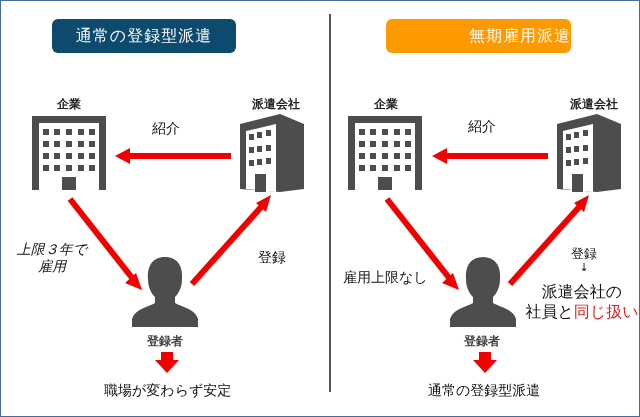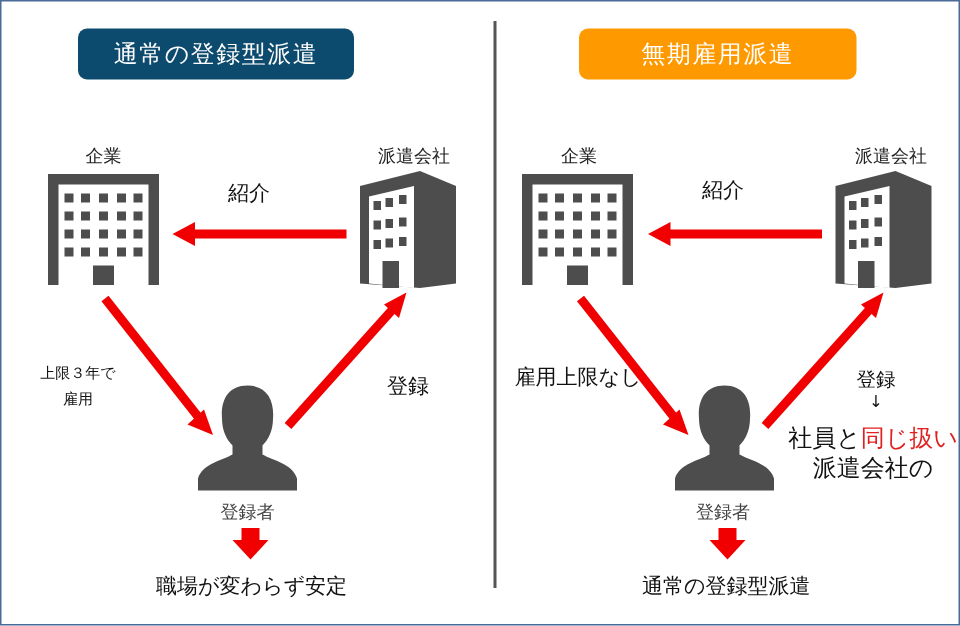--- a/index.html
+++ b/index.html
@@ -13,22 +13,22 @@
   }
   .divider {
     position: absolute; left: 329px; top: 14px; width: 2px; height: 378px; background: #555;
   }
   .title-pill {
     position: absolute; top: 19px; height: 34px; border-radius: 6px;
     color: #fff; font-size: 16px; display: flex; align-items: center; justify-content: center;
     letter-spacing: 1px;
   }
   .pill-blue { left: 52px; width: 184px; background: #0c4a6e; }
-  .pill-orange { left: 386px; width: 185px; background: #ff9900; }
-  .label { position: absolute; font-size: 12px; color: #222; white-space: nowrap; }
+  .pill-orange { left: 386px; width: 185px; background: #ff9900; justify-content: flex-end; }
+  .label { position: absolute; font-size: 12px; color: #222; white-space: nowrap; font-weight: bold; }
   .label-lg { position: absolute; font-size: 14px; color: #111; white-space: nowrap; font-family: Liberation Mono, monospace; }
   .svg-layer { position: absolute; left: 0; top: 0; }
   .red { color: #e02020; }
   .note {
     position: absolute; text-align: center; font-size: 13px; line-height: 16px;
   }
   .big-note { position: absolute; text-align: center; font-size: 16px; line-height: 20px; }
 </style>
 </head>
 <body>
@@ -147,36 +147,36 @@
   </g>
   <g>
     <rect x="479" y="352" width="12" height="9" fill="#f00000"></rect>
     <polygon points="473,360 497,360 485,373" fill="#f00000"></polygon>
   </g>
 </svg>
 
 <div class="label" style="left:57px; top:96px;">企業</div>
 <div class="label" style="left:252px; top:96px;">派遣会社</div>
 <div class="label-lg" style="left:152px; top:120px;">紹介</div>
-<div class="note" style="left:14px; top:241px; width:76px; font-size:10px; line-height:17px;">
+<div class="note" style="left:14px; top:241px; width:76px; font-size:14px; line-height:17px;font-style:italic;">
   <div>上限３年で</div>
   <div>雇用</div>
 </div>
 <div class="label-lg" style="left:258px; top:249px;">登録</div>
 <div class="label" style="left:147px; top:333px; color:#444;">登録者</div>
 <div class="label-lg" style="left:104px; top:382px;">職場が変わらず安定</div>
 
 <div class="label" style="left:374px; top:96px;">企業</div>
 <div class="label" style="left:570px; top:96px;">派遣会社</div>
 <div class="label-lg" style="left:468px; top:118px;">紹介</div>
-<div class="label-lg" style="left:343px; top:243px;">雇用上限なし</div>
+<div class="label-lg" style="left:343px; top:269px;">雇用上限なし</div>
 <div class="note" style="left:528px; top:246px; width:112px;">
   <div>登録</div>
   <div style="font-size:11px; line-height:12px;">↓</div>
 </div>
 <div class="big-note" style="left:523px; top:282px; width:118px;">
+  <div>派遣会社の</div>
   <div>
     <span>社員と</span><span class="red">同じ扱い</span>
   </div>
-  <div>派遣会社の</div>
 </div>
 <div class="label" style="left:464px; top:333px; color:#444;">登録者</div>
 <div class="label-lg" style="left:428px; top:382px;">通常の登録型派遣</div>
 
 </body></html>

